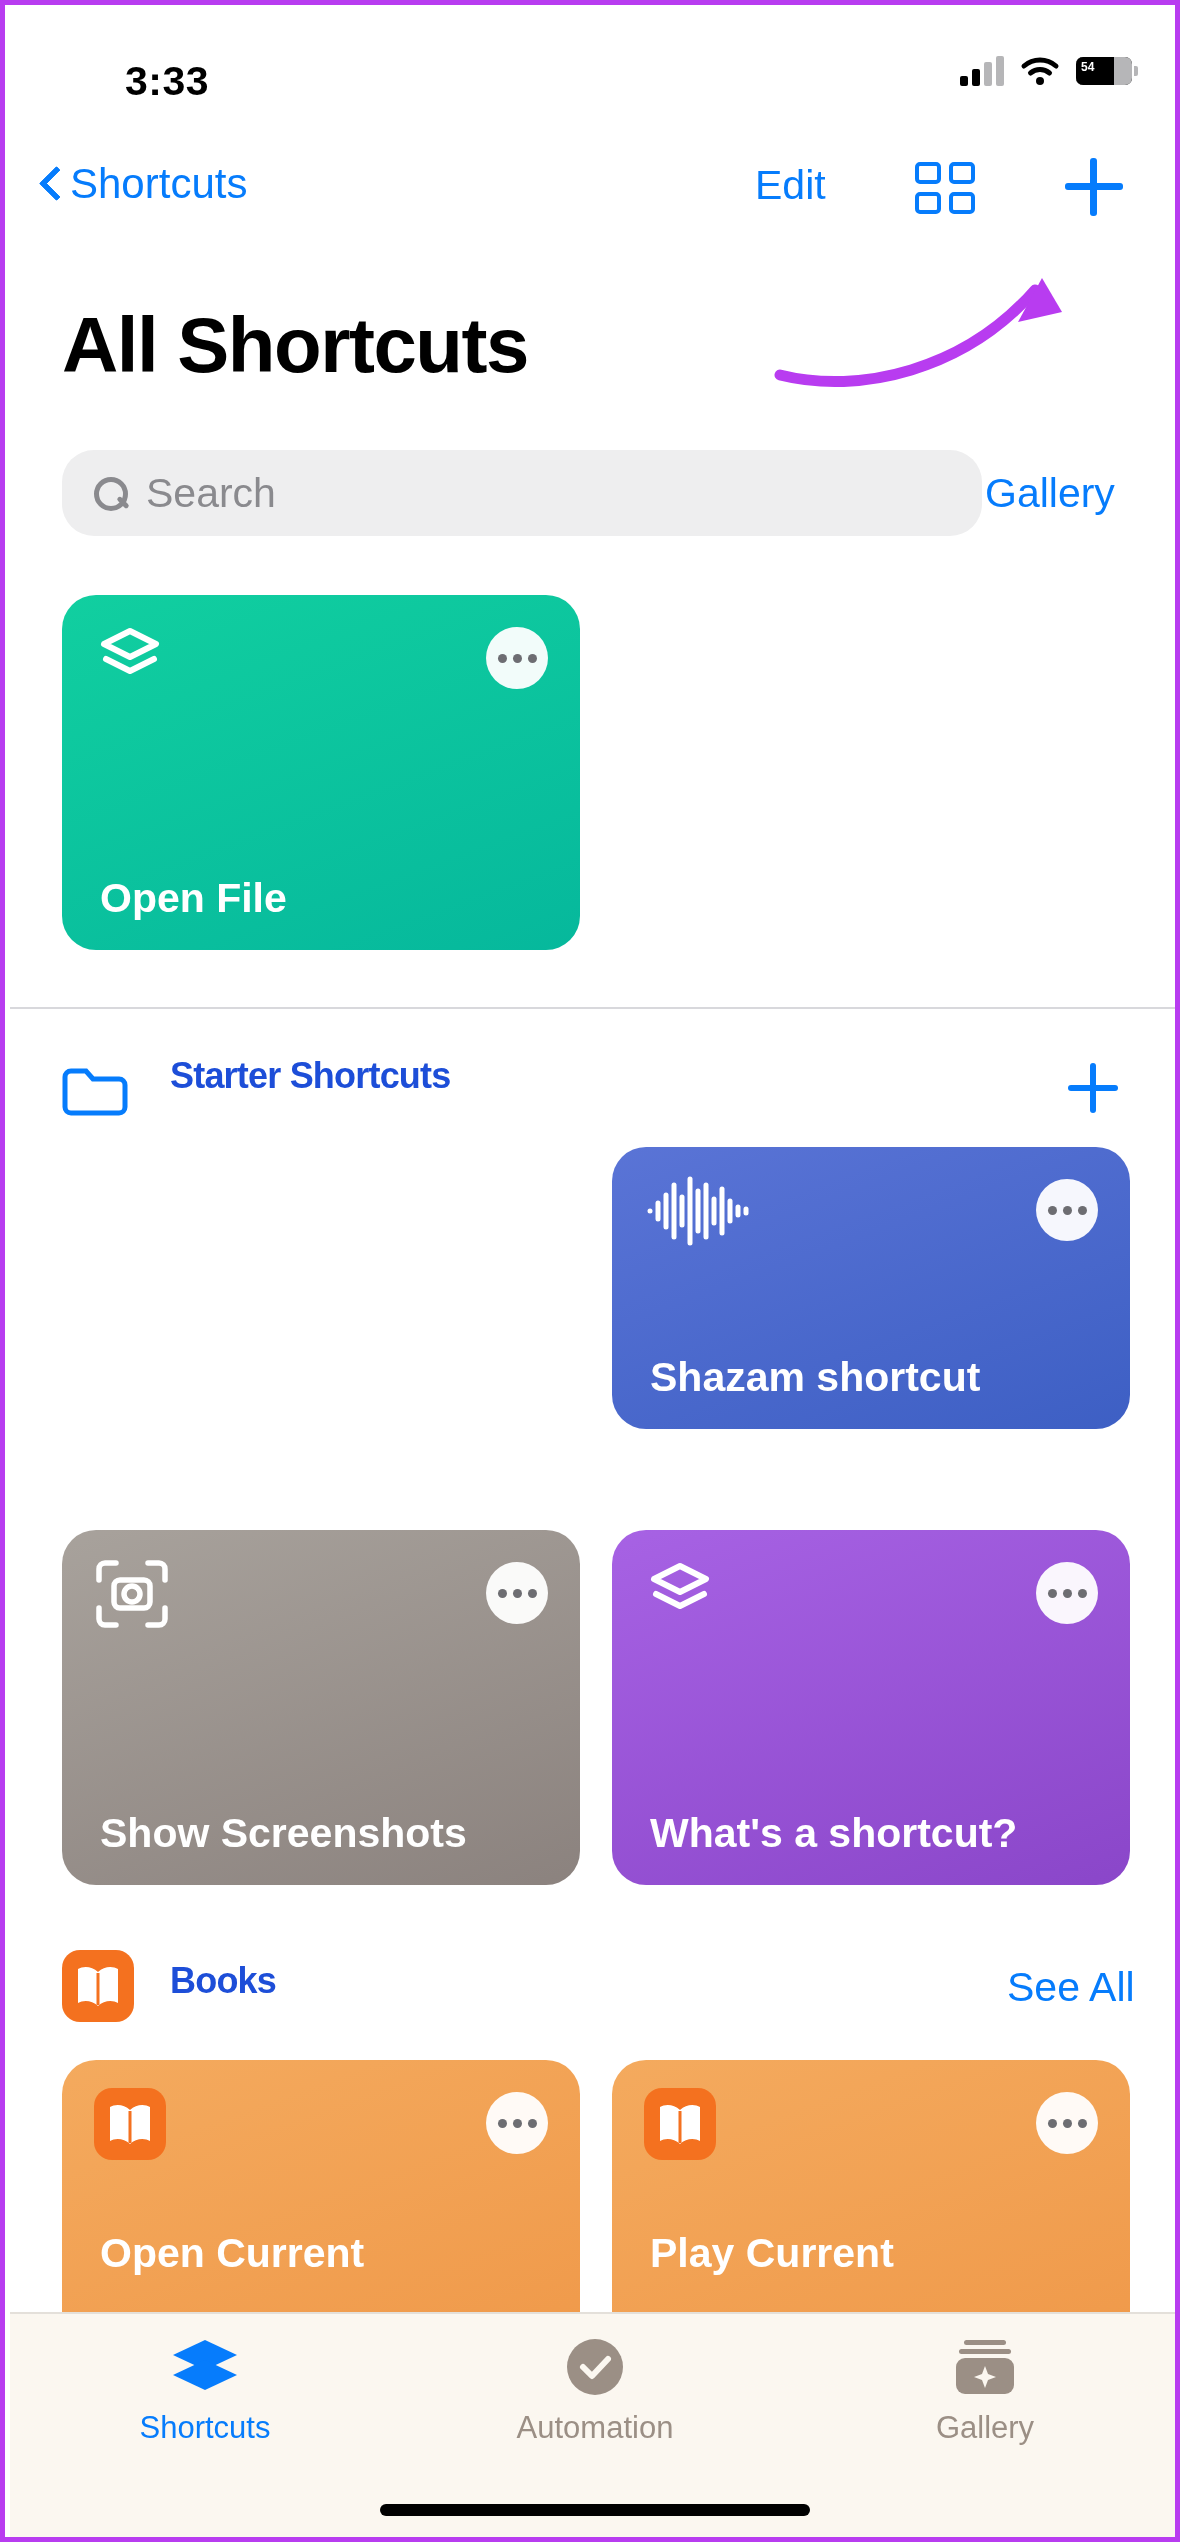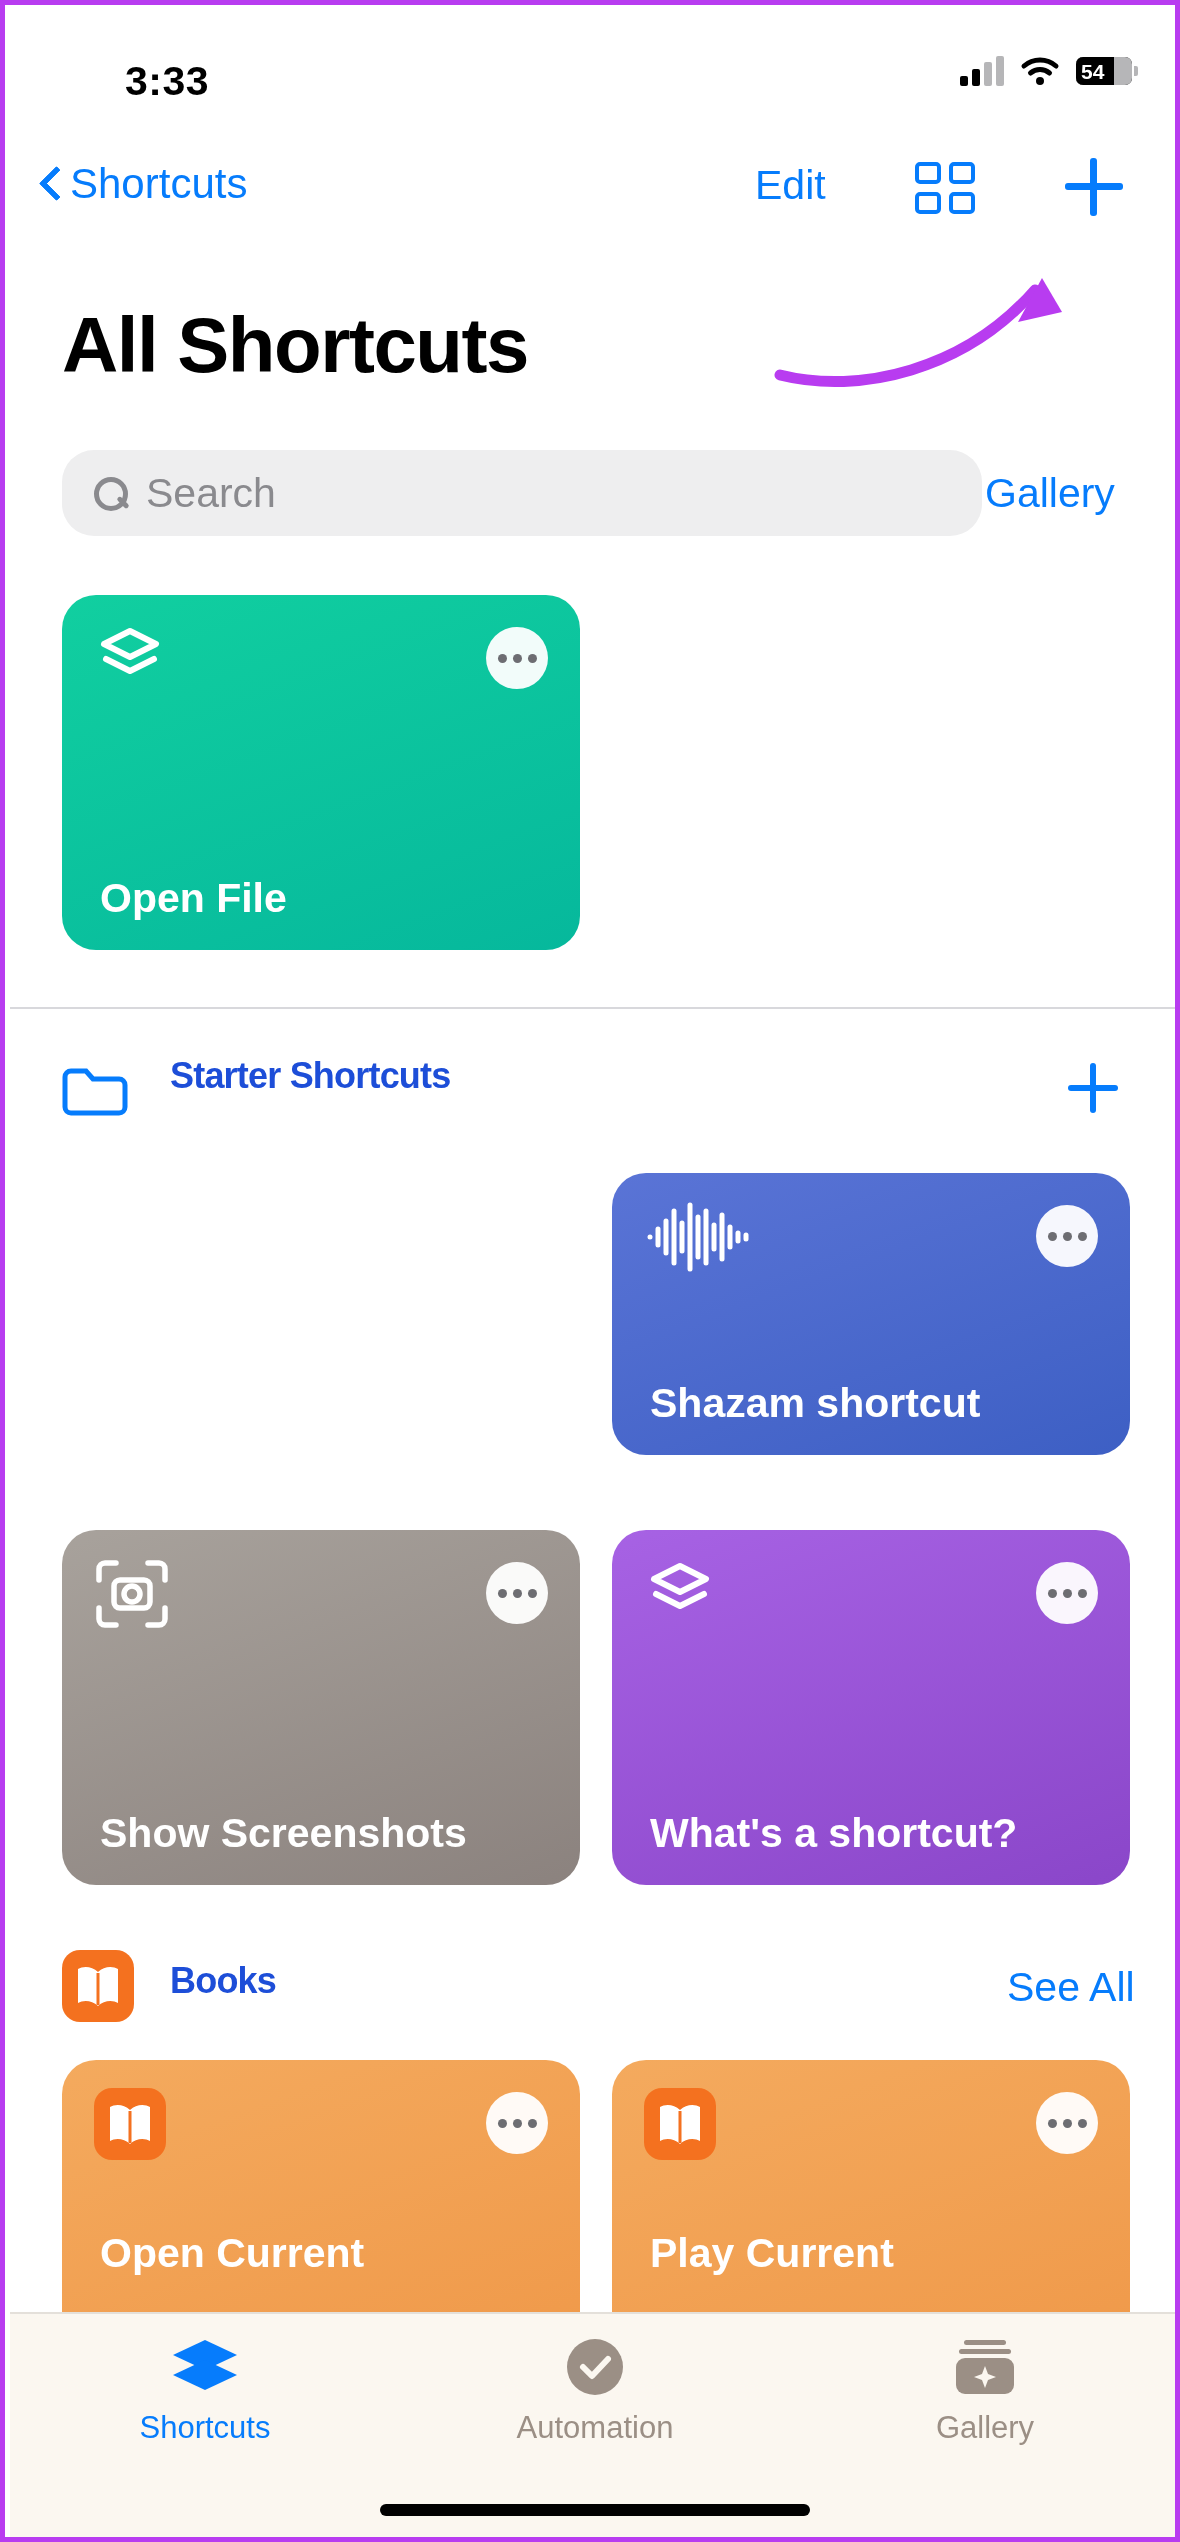--- a/index.html
+++ b/index.html
@@ -54,21 +54,21 @@
   .batt-fill {
     position: absolute; left: 0; top: 0; width: 38px; height: 28px;
     background: #000; border-radius: 7px 0 0 7px;
   }
   .batt-shell {
     position: absolute; left: 0; top: 0; width: 56px; height: 28px;
     border-radius: 7px; background: #b6b6b8;
   }
   .batt-num {
     position: absolute; left: 5px; top: 3px;
-    font-size: 21px; font-weight: bold; color: #fff; z-index: 3;
+    font-size: 12px; font-weight: bold; color: #fff; z-index: 3;
   }
   .batt-cap {
     position: absolute; right: -6px; top: 9px;
     width: 4px; height: 10px; background: #b6b6b8; border-radius: 0 2px 2px 0;
   }
 
   
   .navbar {
     position: absolute; left: 0; top: 150px;
     width: 1170px; height: 100px;
@@ -299,21 +299,21 @@
     <span style="position:absolute;left:52px;top:10px;">
       <svg width="66" height="52" viewBox="0 0 66 52">
         <path d="M3 12 a6 6 0 0 1 6-6 h15 l7 8 h26 a6 6 0 0 1 6 6 v22 a6 6 0 0 1 -6 6 H9 a6 6 0 0 1 -6 -6 Z" fill="none" stroke="#067cfc" stroke-width="5"></path>
       </svg>
     </span>
     <div class="sect-title" style="left:160px; top:0;">Starter Shortcuts</div>
     <div class="sect-plus" style="left:1058px; top:8px;"></div>
   </div>
 
 
-  <div class="card" style="left:602px; top:1163px; width:518px; height:282px; background:linear-gradient(160deg,#5a74d6,#3d5fc4);">
+  <div class="card" style="left:602px; top:1137px; width:518px; height:282px; background:linear-gradient(160deg,#5a74d6,#3d5fc4);">
     <div class="card-ico" style="width:120px;height:72px;">
       <svg width="120" height="72" viewBox="0 0 120 72">
         <g stroke="#fff" stroke-width="5" stroke-linecap="round">
           <line x1="6" y1="36" x2="6" y2="36"></line>
           <line x1="14" y1="28" x2="14" y2="44"></line>
           <line x1="22" y1="20" x2="22" y2="52"></line>
           <line x1="30" y1="10" x2="30" y2="62"></line>
           <line x1="38" y1="22" x2="38" y2="50"></line>
           <line x1="46" y1="4" x2="46" y2="68"></line>
           <line x1="54" y1="16" x2="54" y2="56"></line>

